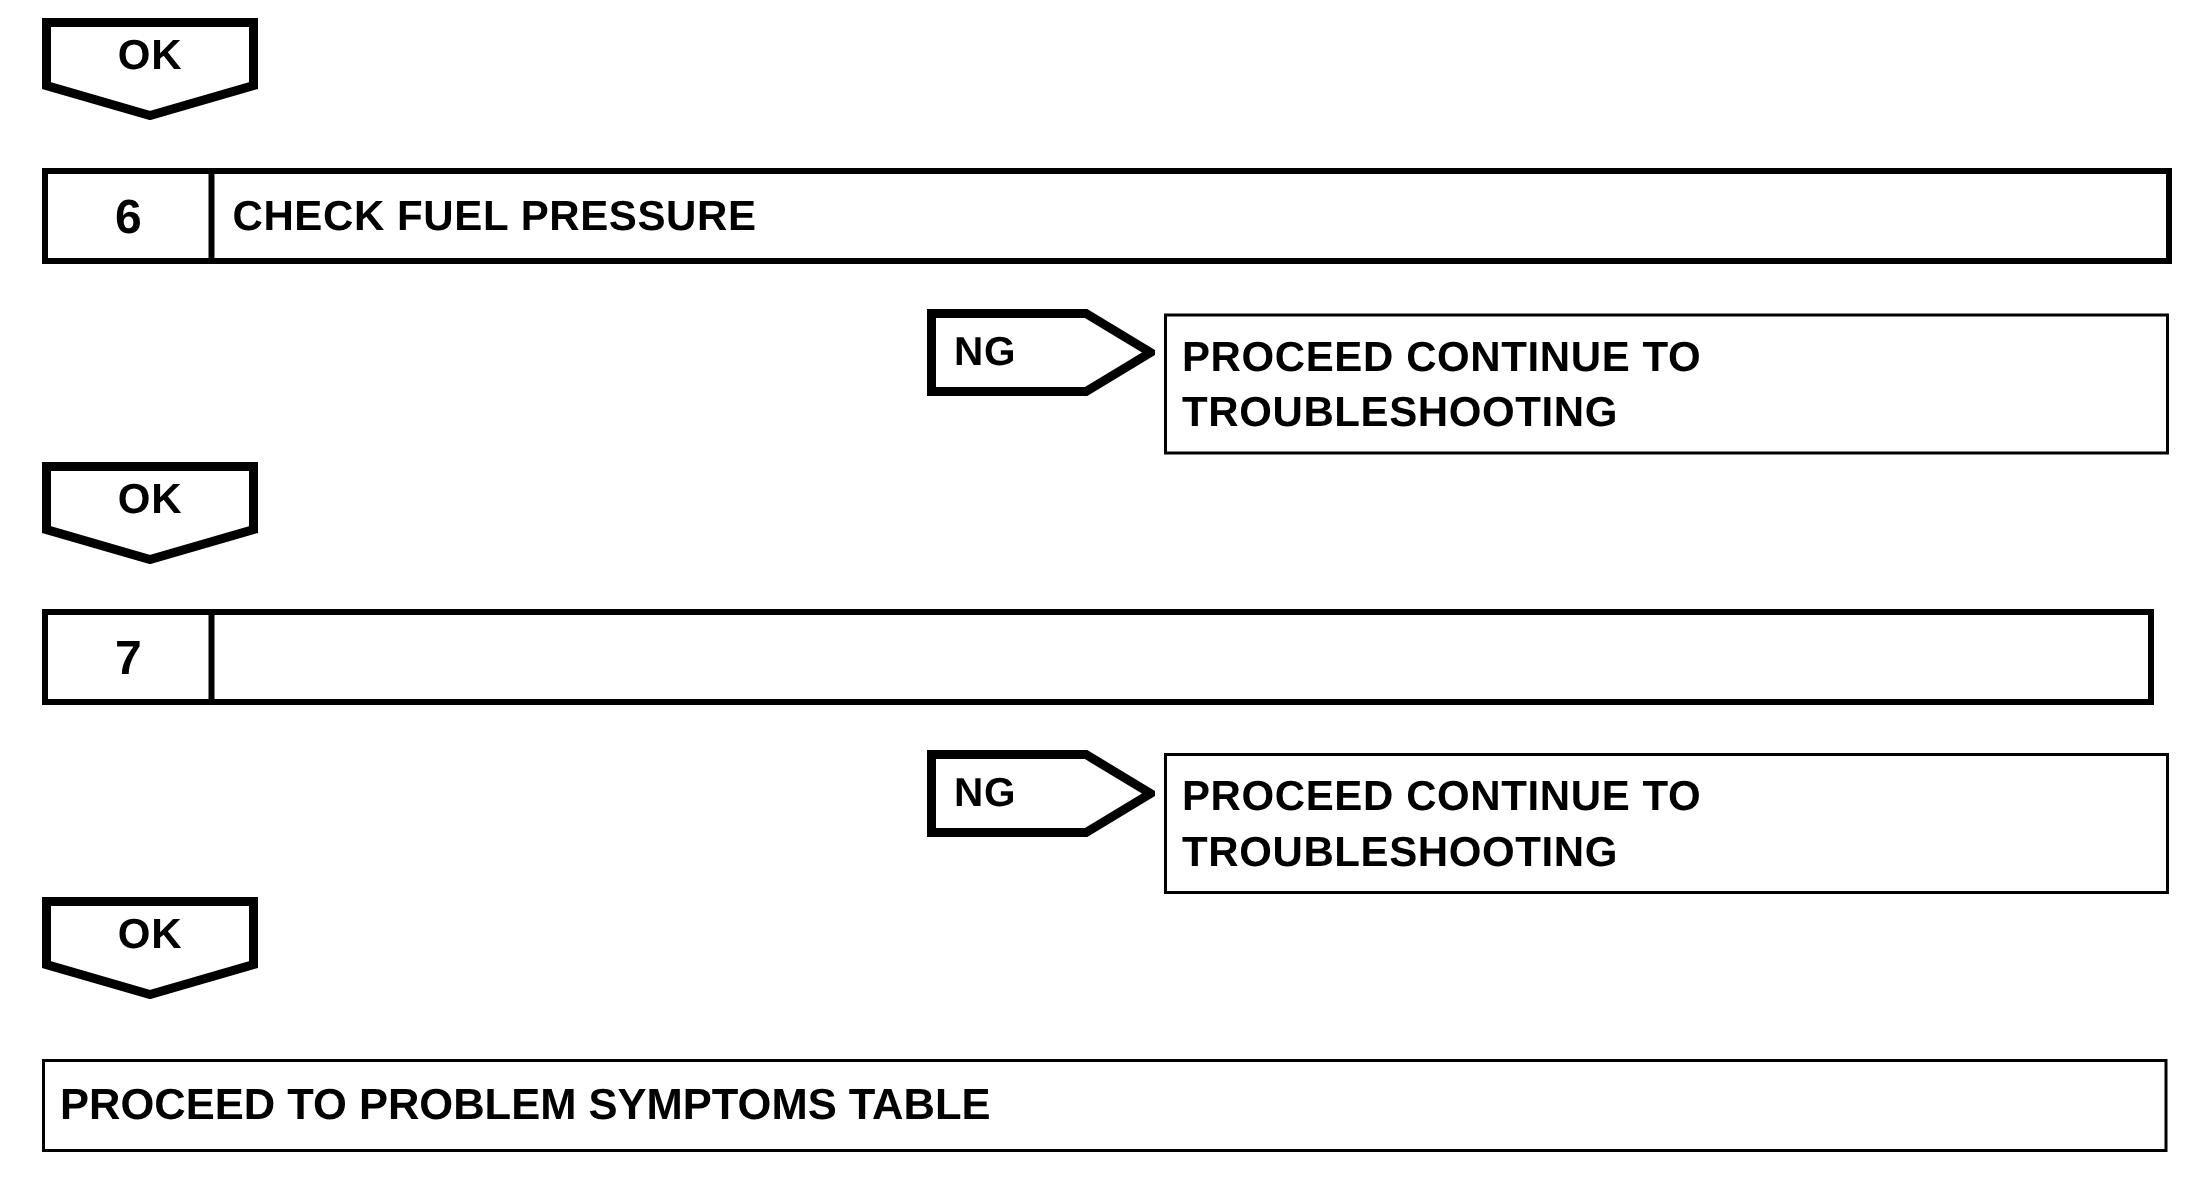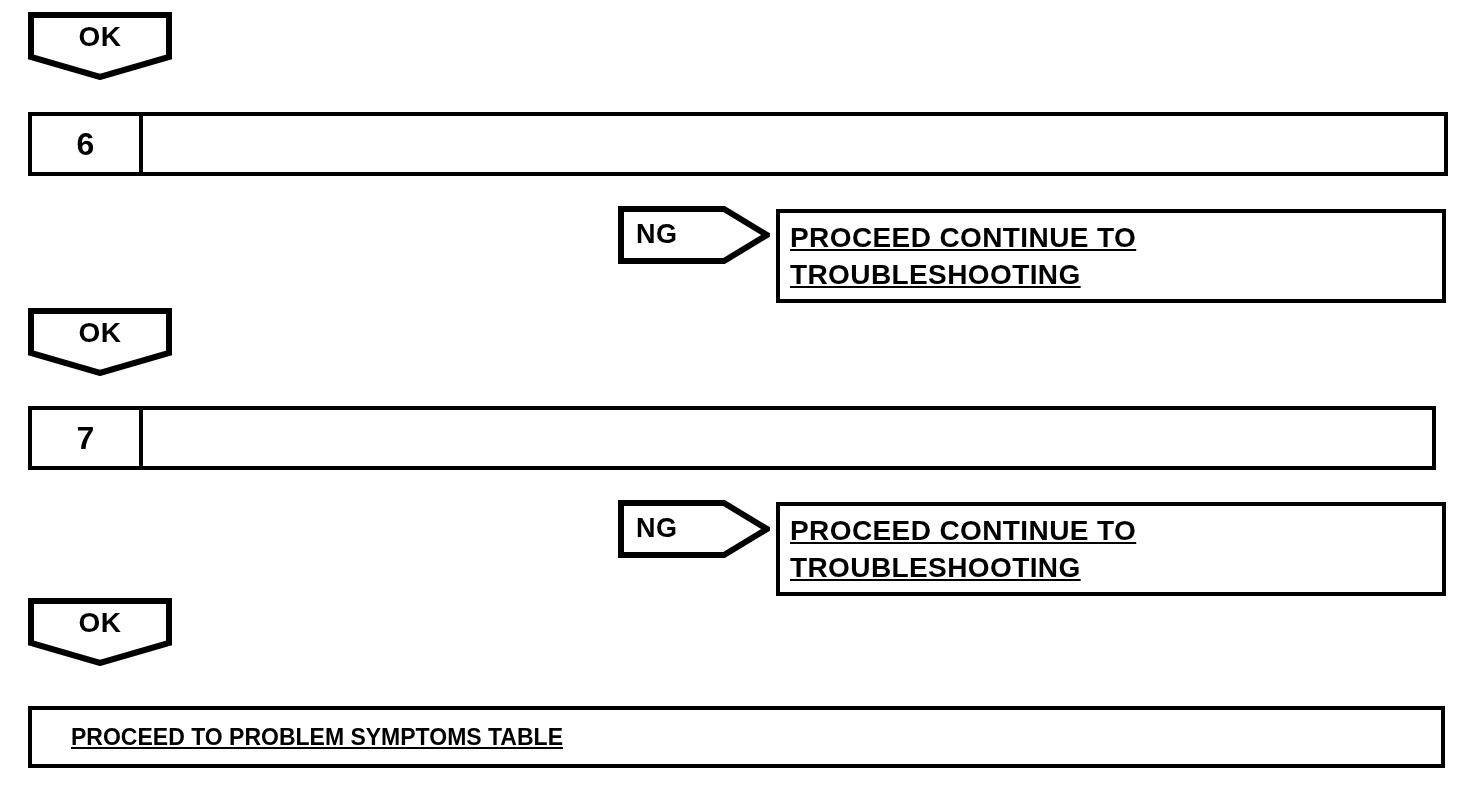--- a/index.html
+++ b/index.html
@@ -101,55 +101,54 @@
     align-items: center;
     padding-left: 12px;
     font-size: 28px;
     font-weight: 700;
     letter-spacing: 0.4px;
     line-height: 1.05;
   }
 
   
   .result-box {
-    border: 4px solid #000000;
+    border: 2px solid #000000;
     background: #fff;
     display: flex;
     align-items: center;
     padding-left: 10px;
     box-sizing: border-box;
-    text-decoration: underline;
   }
   .result-box .result-text {
     font-size: 28px;
     font-weight: 700;
     letter-spacing: 0.4px;
     line-height: 37px;
     white-space: pre-line;
   }
   .result-box.single-line .result-text {
-    font-size: 23px;
+    font-size: 29px;
     letter-spacing: 0px;
-    margin-left: 29px;
   }
 </style>
 </head>
 <body>
 
 <div id="flow-canvas">
 
   <div class="node ok-arrow" style="left:28px; top:12px;">
     <svg class="ok-svg" width="144" height="68" viewBox="0 0 144 68">
       <polygon points="3,3 141,3 141,45 72,65 3,45" fill="#ffffff" stroke="#000000" stroke-width="6" stroke-linejoin="miter"></polygon>
     </svg>
     <span class="ok-label">OK</span>
   </div>
 
   <div class="node step-box" style="left:28px; top:112px; width:1420px; height:64px;">
     <div class="step-num">6</div>
+    <div class="step-title">CHECK FUEL PRESSURE</div>
   </div>
 
   <div class="node ng-arrow" style="left:618px; top:206px;">
     <svg class="ng-svg" width="152" height="58" viewBox="0 0 152 58">
       <polygon points="3,3 106,3 149,29 106,55 3,55" fill="#ffffff" stroke="#000000" stroke-width="6" stroke-linejoin="miter"></polygon>
     </svg>
     <span class="ng-label">NG</span>
   </div>
 
   <div class="node result-box" style="left:776px; top:209px; width:670px; height:94px;">

